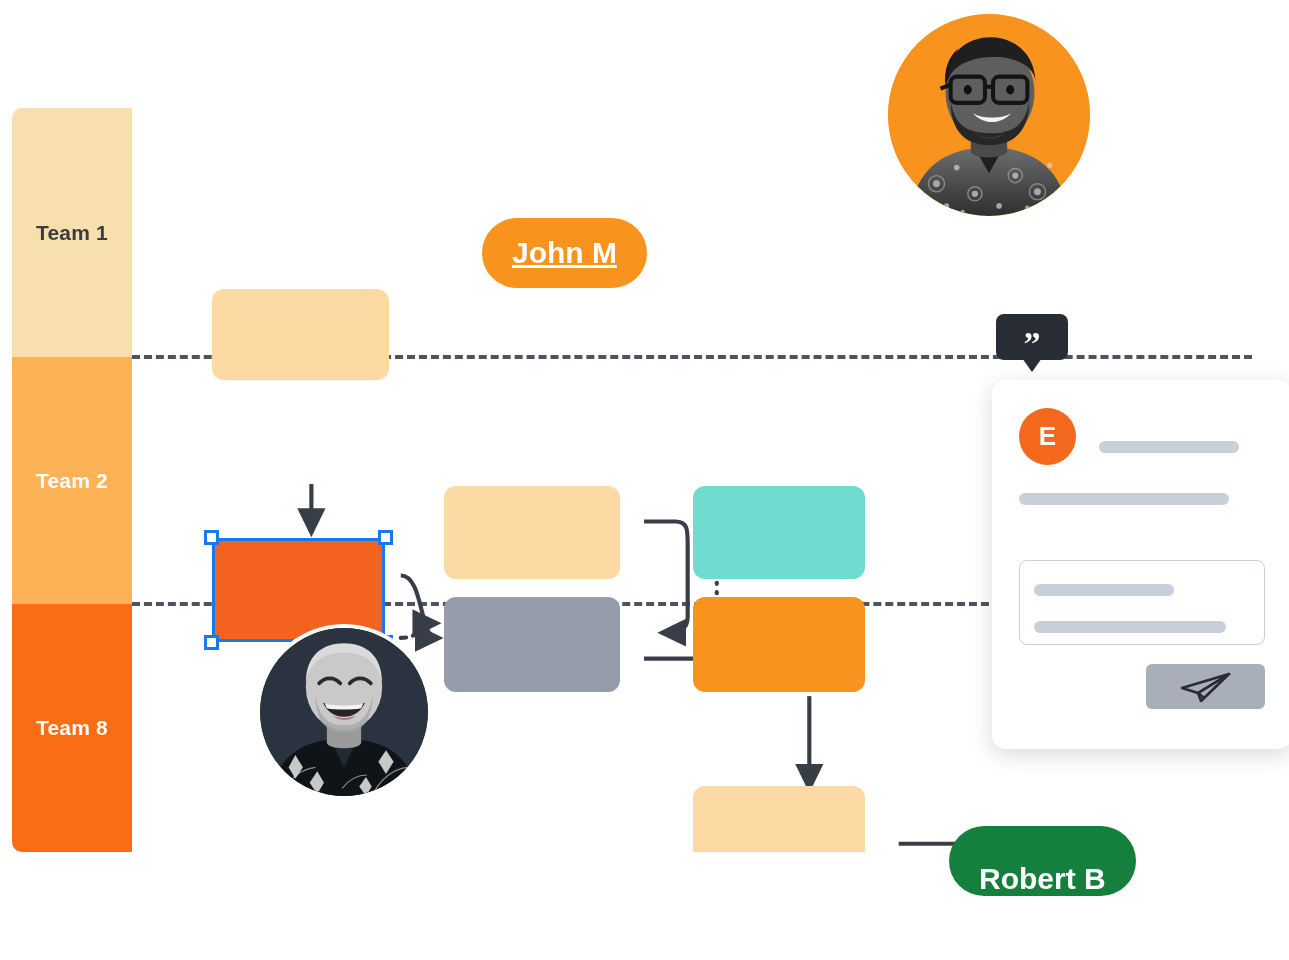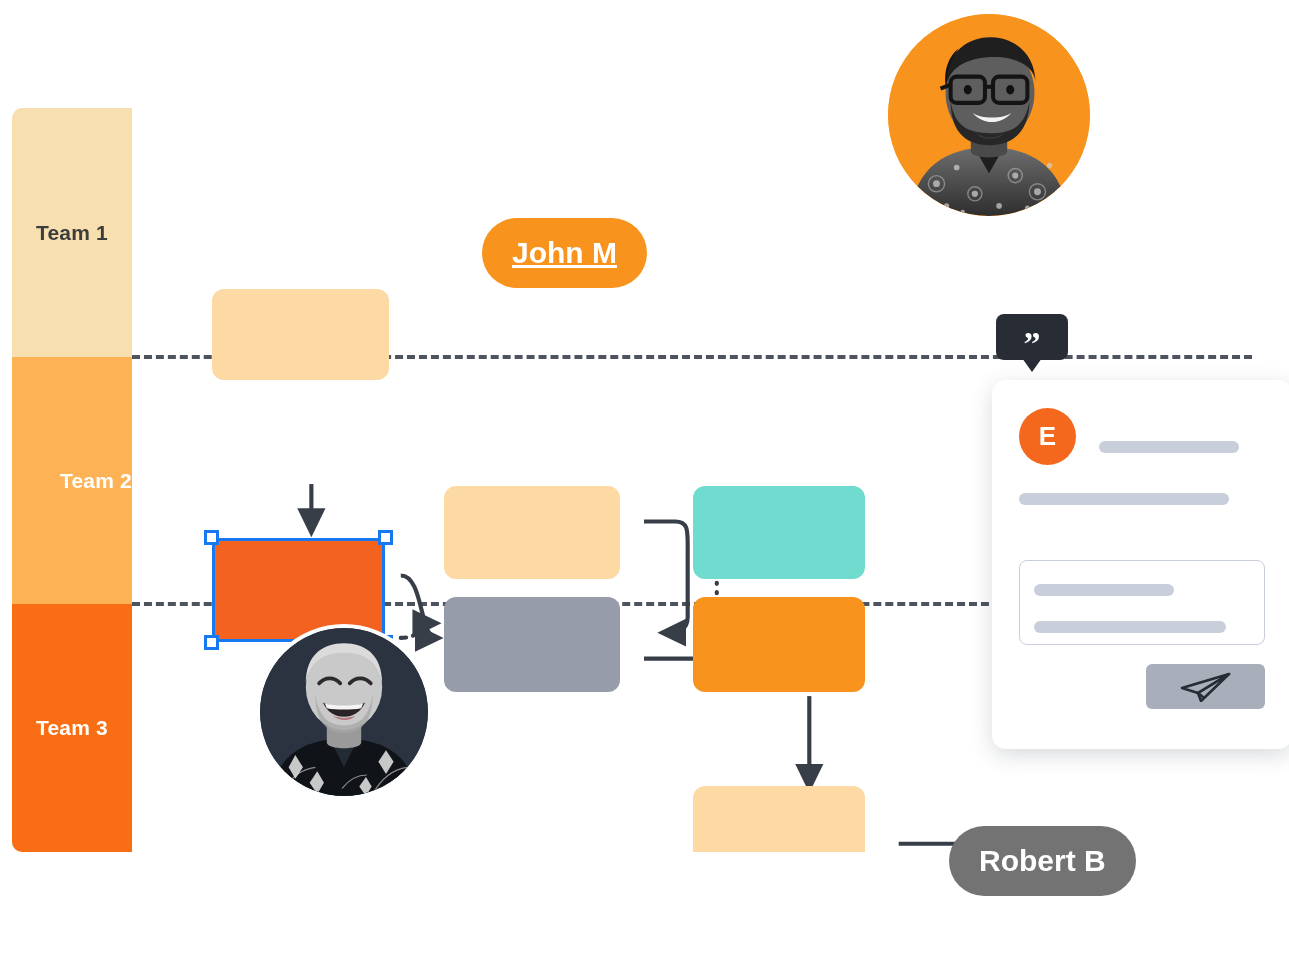--- a/index.html
+++ b/index.html
@@ -40,21 +40,21 @@
     left: 0;
     width: 120px;
     display: flex;
     align-items: center;
     justify-content: center;
     font-size: 21px;
     font-weight: bold;
     letter-spacing: .2px;
   }
   .lane-col.l1 { top: 0;     height: 249px; background: #F7DFB0; color: #3C3C3C; }
-  .lane-col.l2 { top: 249px; height: 247px; background: #FDB256; color: #ffffff; justify-content: flex-end; }
+  .lane-col.l2 { top: 249px; height: 247px; background: #FDB256; color: #ffffff; }
   .lane-col.l3 { top: 496px; height: 248px; background: #F96E15; color: #ffffff; }
 
   
   .lane-divider {
     position: absolute;
     left: 120px;
     right: 0;
     height: 0;
     border-top: 4px dashed #4E545F;
   }
@@ -129,21 +129,22 @@
   }
   .cursor-label.john {
     left: 470px;
     top: 218px;
     background: #F8941E;
     text-decoration: underline;
   }
   .cursor-label.robert {
     left: 937px;
     top: 826px;
-    background: #737373;
+    background: #15803d;
+    align-items: flex-end;
   }
   .cursor-arrow {
     position: absolute;
     width: 0; height: 0;
   }
   .cursor-arrow.john {
     left: 463px;
     top: 192px;
   }
   .cursor-arrow.robert {
@@ -288,21 +289,21 @@
 
   <div class="canvas">
 
     <div class="lane-col l1">
       <span>Team 1</span>
     </div>
     <div class="lane-col l2">
       <span>Team 2</span>
     </div>
     <div class="lane-col l3">
-      <span>Team 3</span>
+      <span>Team 8</span>
     </div>
 
     <div class="lane-divider d1"></div>
     <div class="lane-divider d2"></div>
 
     <svg class="conn-svg" viewBox="0 0 1240 744">
       <defs>
         <marker id="ah" markerWidth="8" markerHeight="8" refX="5.2" refY="4" orient="auto">
           <path d="M0,0.6 L7,4 L0,7.4 Z" fill="#383E48"></path>
         </marker>

